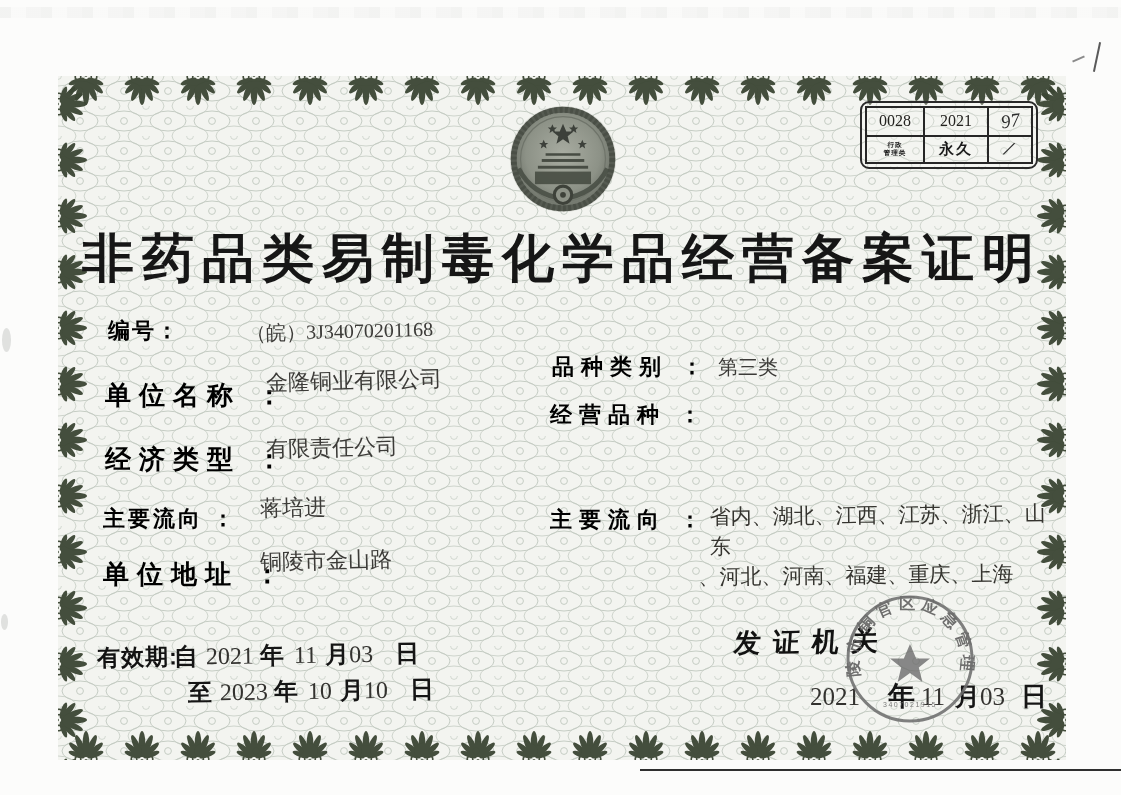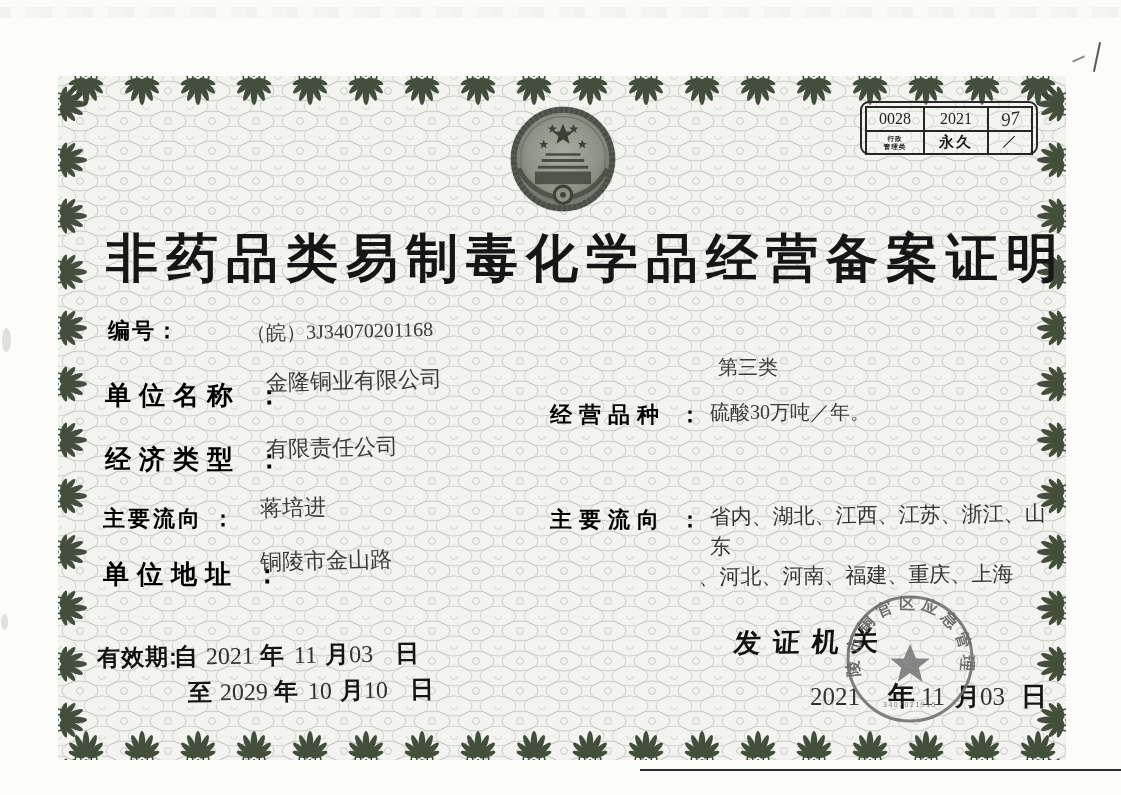--- a/index.html
+++ b/index.html
@@ -13,42 +13,42 @@
 
   .cert{position:absolute;left:58px;top:76px;width:1008px;height:684px;background:#f3f4f0;}
   .cert svg.bg{position:absolute;left:0;top:0;width:100%;height:100%;}
   .b-strip{position:absolute;}
   .b-top{left:0;top:0;width:1008px;height:30px;}
   .b-bottom{left:0;bottom:0;width:1008px;height:30px;}
   .b-left{left:0;top:0;width:30px;height:684px;}
   .b-right{right:0;top:0;width:30px;height:684px;}
 
   .abs{position:absolute;}
-  .title{left:0;top:148px;width:100%;text-align:right;font-size:52px;font-weight:900;
+  .title{left:0;top:148px;width:100%;text-align:center;font-size:52px;font-weight:900;
          letter-spacing:8px;color:#161616;white-space:nowrap;}
   .lbl{font-weight:900;color:#000000;white-space:nowrap;}
   .ls2{font-size:22px;letter-spacing:2px;}
   .ls8{font-size:26px;letter-spacing:8px;}
   .ls7{font-size:22px;letter-spacing:7px;}
   .ls3{font-size:22px;letter-spacing:3px;}
   .val{font-family:"Liberation Serif","DejaVu Serif",serif;color:#3c3b38;white-space:nowrap;}
   .tilt{display:inline-block;transform:rotate(-1.4deg);}
   .flow{font-family:"Liberation Serif","DejaVu Serif",serif;color:#35342f;font-size:21px;line-height:30px;}
   .flow .l2{margin-left:-12px;}
   .vlabel{font-weight:900;font-size:23px;color:#121212;letter-spacing:1px;}
   .dline{white-space:nowrap;font-size:24px;}
   .dline .num{font-family:"Liberation Serif","DejaVu Serif",serif;color:#33322f;}
   .dline .cnb{font-weight:900;color:#151515;}
   .sp6{margin-left:6px;} .sp8{margin-left:8px;} .sp10{margin-left:10px;} .sp16{margin-left:16px;} .sp22{margin-left:22px;} .sp28{margin-left:28px;}
   .issuer{font-family:"Liberation Serif","DejaVu Serif",serif;font-weight:900;font-size:27px;
           letter-spacing:12px;color:#121212;transform:skewX(-5deg) rotate(-1deg);white-space:nowrap;}
   .issue-date{font-size:25px;}
   .stampbox{width:140px;height:140px;}
 
-  .serialbox{left:802px;top:25px;width:178px;height:54px;border:2px solid #2a2a2a;border-radius:9px;
+  .serialbox{left:802px;top:25px;width:178px;height:68px;border:2px solid #2a2a2a;border-radius:9px;
              padding:3px 3px;box-sizing:border-box;background:rgba(246,247,244,.25);}
   table.serial{border-collapse:collapse;width:100%;height:100%;}
   table.serial td{border:2px solid #262626;padding:0;text-align:center;vertical-align:middle;}
   .cell-num{font-family:"Liberation Serif","DejaVu Serif",serif;font-size:16px;color:#23221f;}
   .hand{display:inline-block;font-family:"Liberation Serif","DejaVu Serif",serif;font-style:italic;
         font-size:19px;color:#2c2c2c;transform:rotate(-9deg);}
   .hand2{display:inline-block;font-style:italic;font-size:18px;color:#2c2c2c;transform:rotate(6deg);}
   .tiny{font-size:7px;line-height:8px;letter-spacing:1px;color:#1f1f1f;font-weight:bold;transform:scale(.95);}
   .retain{font-weight:900;font-size:15px;letter-spacing:2px;}
 
@@ -204,37 +204,37 @@
 
     <div class="abs lbl ls8" style="left:47px;top:366px;">经济类型 ：</div>
     <div class="abs val tilt" style="left:208px;top:357px;font-size:22px;">有限责任公司</div>
 
     <div class="abs lbl ls3" style="left:45px;top:428px;">主要流向 ：</div>
     <div class="abs val tilt" style="left:202px;top:417px;font-size:22px;">蒋培进</div>
 
     <div class="abs lbl ls8" style="left:45px;top:481px;">单位地址 ：</div>
     <div class="abs val tilt" style="left:202px;top:470px;font-size:22px;">铜陵市金山路</div>
 
+    <div class="abs lbl ls7" style="left:494px;top:276px;">品种类别 ：</div>
     <div class="abs val" style="left:660px;top:278px;font-size:20px;">第三类</div>
 
     <div class="abs lbl ls7" style="left:492px;top:324px;">经营品种 ：</div>
-    <div class="abs val" style="left:652px;top:323px;font-size:20px;">硫酸30万吨／年。</div>
 
     <div class="abs lbl ls7" style="left:492px;top:429px;">主要流向 ：</div>
     <div class="abs flow" style="left:652px;top:424px;width:350px;transform:rotate(-.6deg);">
       <div>省内、湖北、江西、江苏、浙江、山东</div>
       <div class="l2">、河北、河南、福建、重庆、上海</div>
     </div>
 
     <div class="abs vlabel" style="left:39px;top:566px;transform:rotate(-1deg);">有效期:</div>
     <div class="abs dline" style="left:116px;top:563px;transform:rotate(-.8deg);">
       <span class="cnb">自</span><span class="num sp8">2021</span><span class="cnb sp6">年</span><span class="num sp10">11</span><span class="cnb sp8">月</span><span class="num">03</span><span class="cnb sp22">日</span>
     </div>
     <div class="abs dline" style="left:130px;top:599px;transform:rotate(-.8deg);">
-      <span class="cnb">至</span><span class="num sp8">2029</span><span class="cnb sp6">年</span><span class="num sp10">10</span><span class="cnb sp8">月</span><span class="num">10</span><span class="cnb sp22">日</span>
+      <span class="cnb">至</span><span class="num sp8">2023</span><span class="cnb sp6">年</span><span class="num sp10">10</span><span class="cnb sp8">月</span><span class="num">10</span><span class="cnb sp22">日</span>
     </div>
 
     <div class="abs issuer" style="left:676px;top:548px;">发证机关</div>
     <div class="abs dline issue-date" style="left:752px;top:602px;">
       <span class="num">2021</span><span class="cnb sp28" style="font-size:27px;">年</span><span class="num sp6">11</span><span class="cnb sp10">月</span><span class="num">03</span><span class="cnb sp16" style="font-size:26px;">日</span>
     </div>
 
     <svg class="abs stampbox" style="left:782px;top:513px;" viewBox="-70 -70 140 140" opacity=".88">
       <circle r="62" fill="none" stroke="#6f6f6f" stroke-width="3"></circle>
       <path id="stamparc" d="M -46,26 A 52 52 0 1 1 46,26" fill="none"></path>

